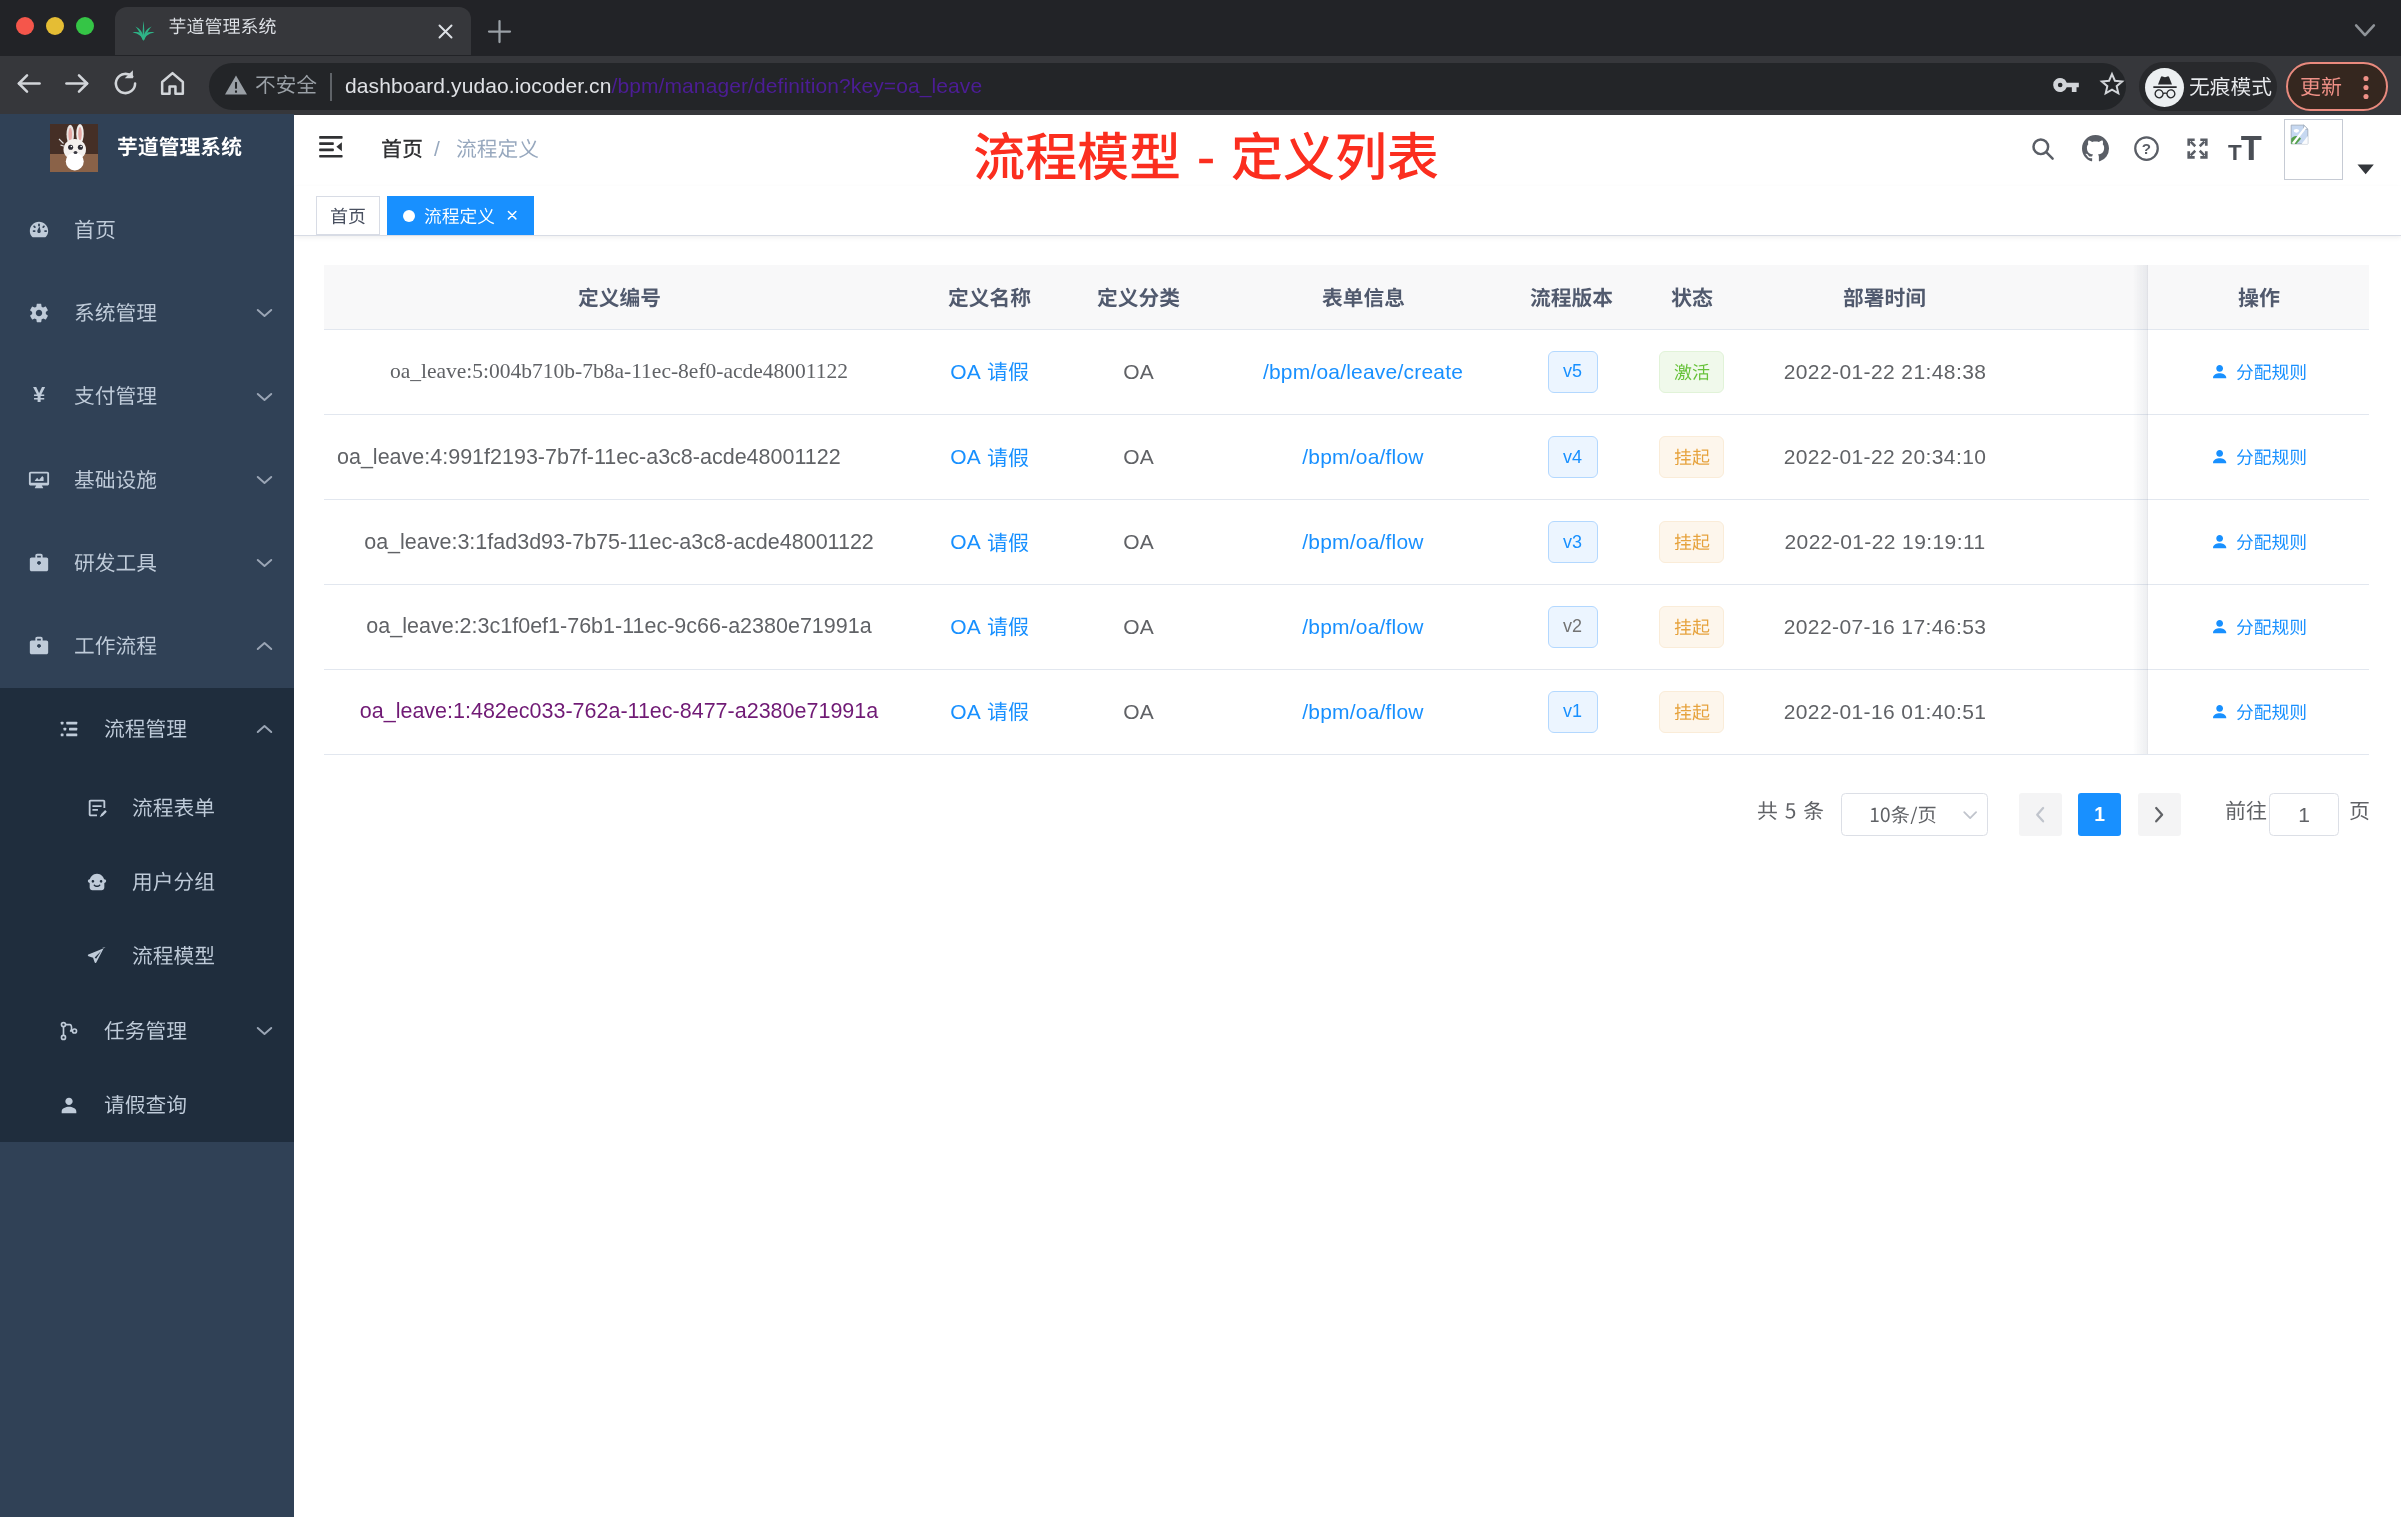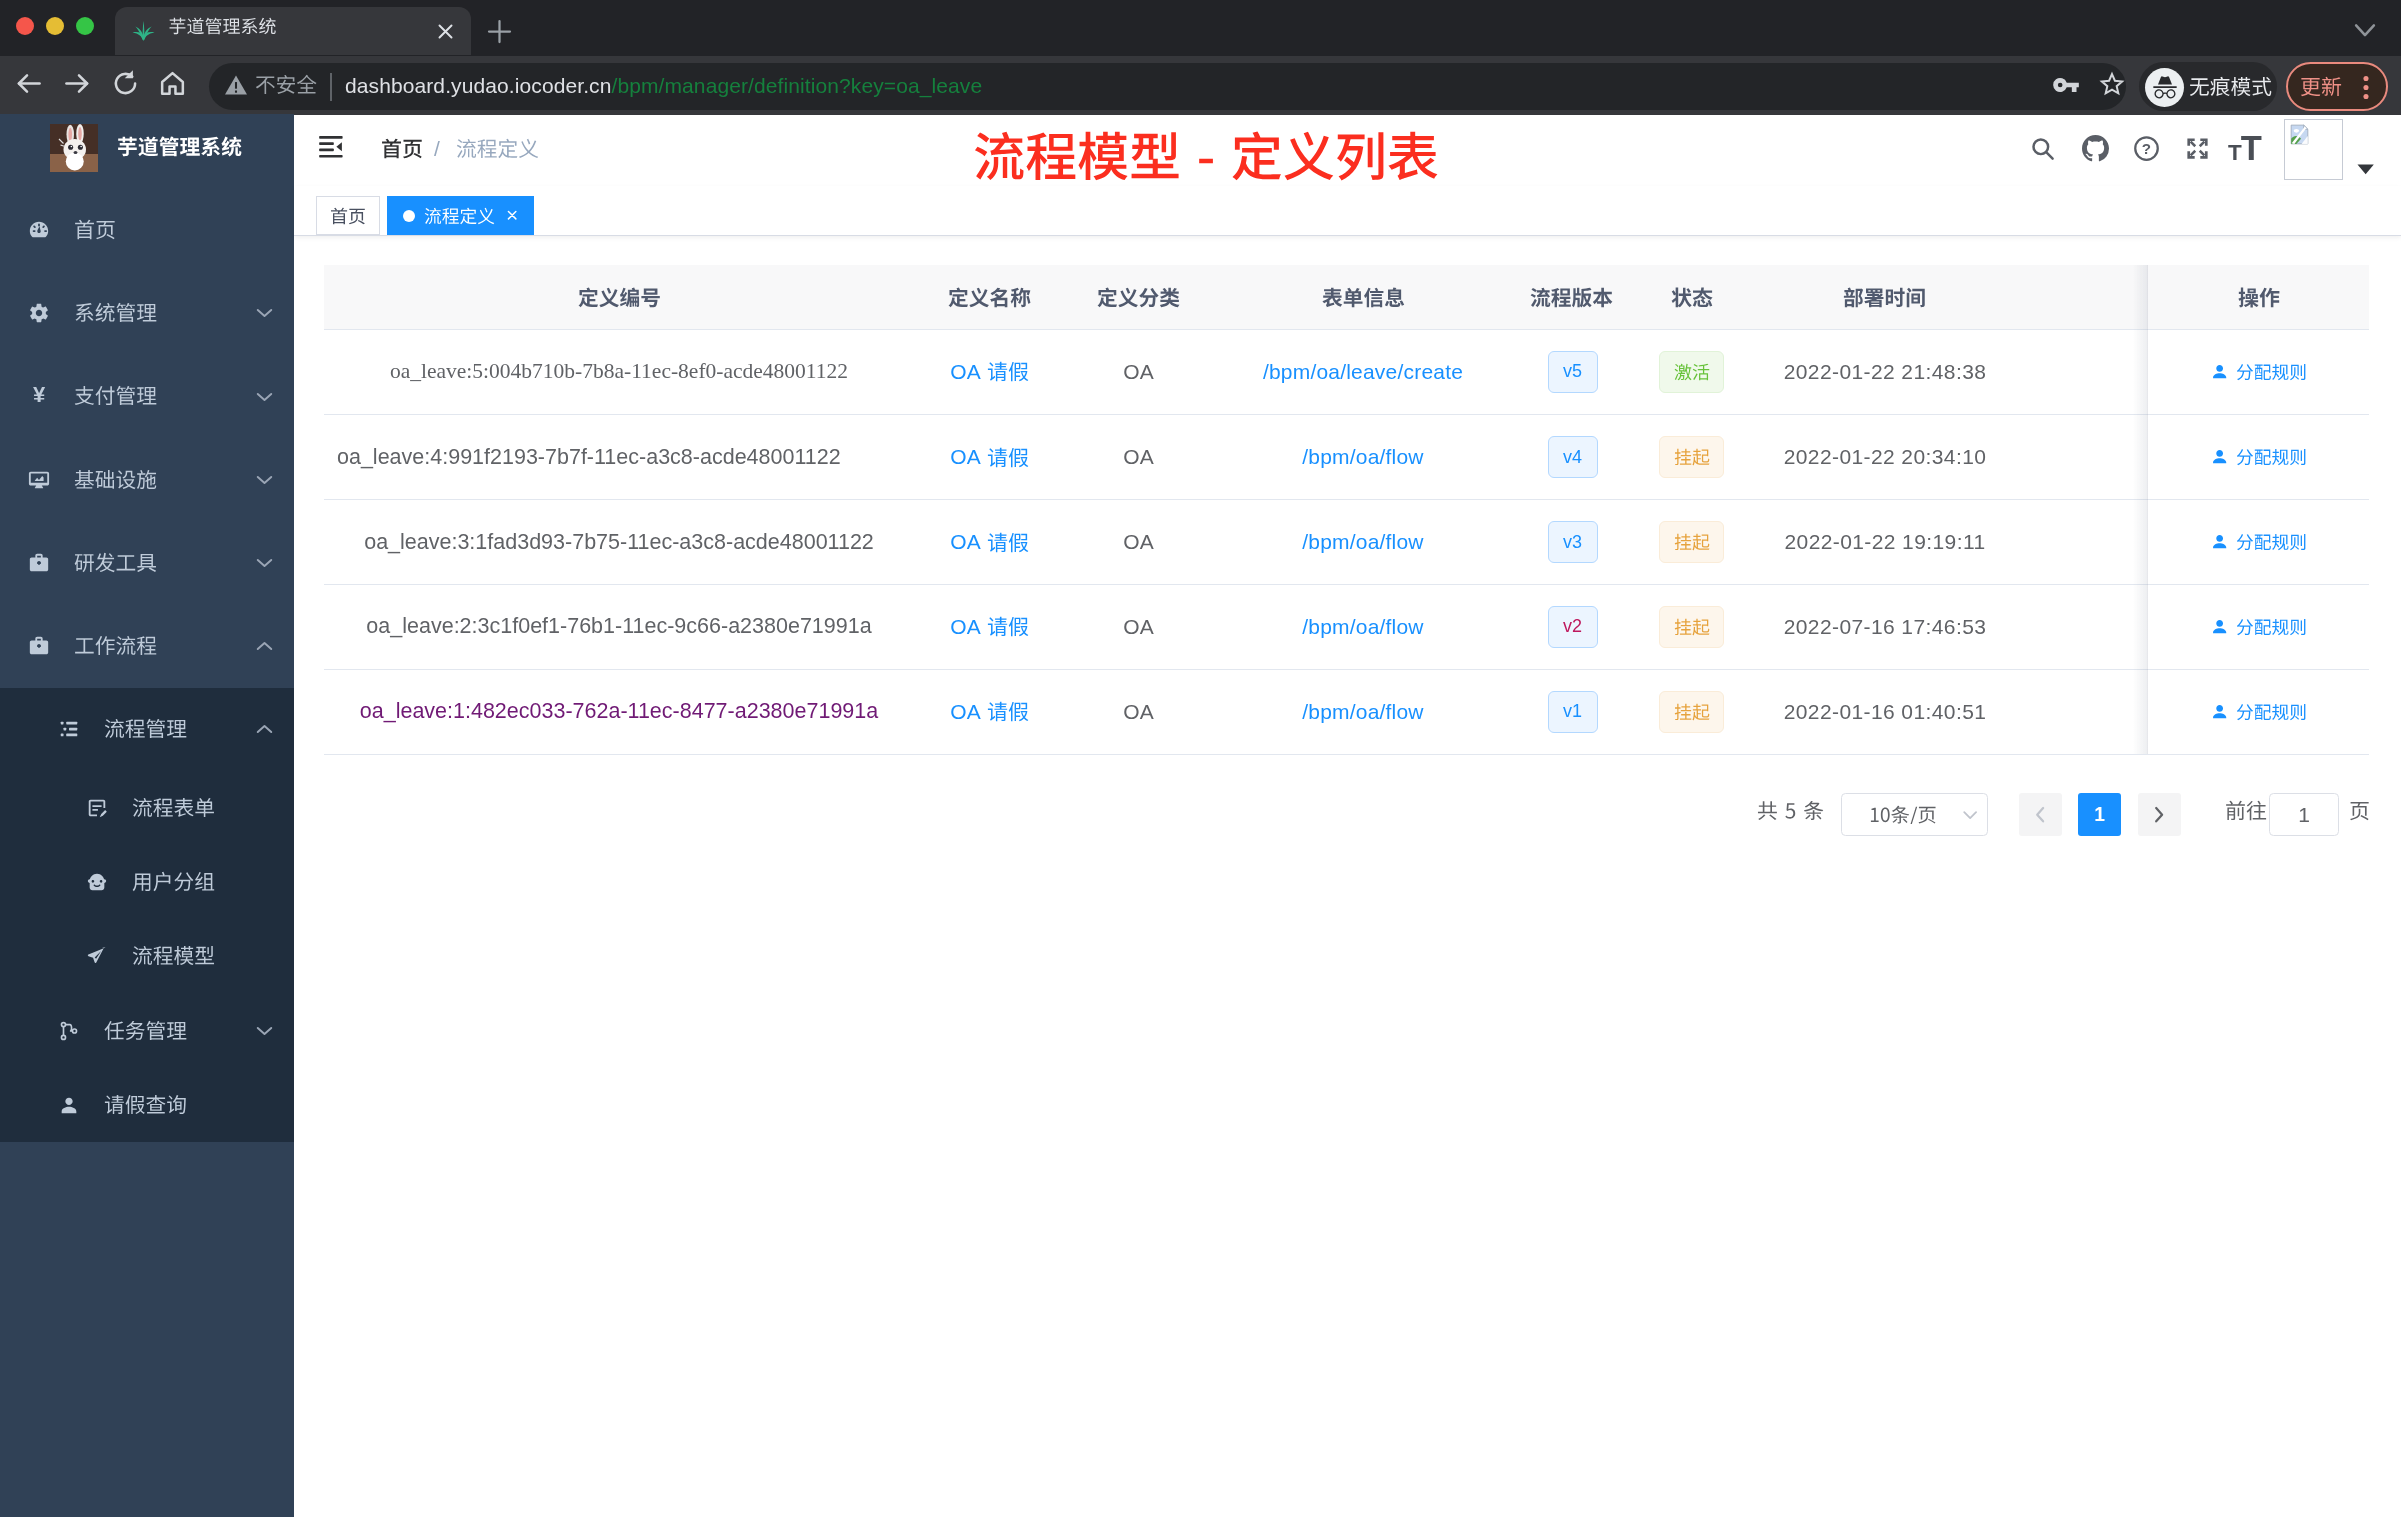--- a/index.html
+++ b/index.html
@@ -71,21 +71,21 @@
       <path fill="#9aa0a6" d="M16 2 L31 28 L1 28 Z"></path>
 <rect x="14.6" y="11" width="2.8" height="9" fill="#232528"></rect>
       <rect x="14.6" y="22.5" width="2.8" height="3" fill="#232528"></rect>
     </svg></div>
 <div style="position:absolute;left:255px;top:74px;">
     <svg style="display:block" width="62" height="21" viewBox="0 0 84.0 28">
       <path fill="#9aa0a6" d="M15.7 11.3C19 13.5 23.2 16.8 25.2 19L26.9 17.3C24.8 15.2 20.5 12 17.2 9.9ZM1.9 3.1V5.2H14.4C11.6 10 6.8 14.8 1.2 17.5C1.7 18 2.3 18.8 2.7 19.3C6.6 17.3 10 14.4 12.9 11.2V26.8H15.1V8.3C15.8 7.3 16.5 6.3 17.1 5.2H26.1V3.1Z M39.6 1.6C40 2.4 40.5 3.5 40.9 4.3H30.6V10H32.7V6.3H51.2V10H53.4V4.3H43.4C43 3.4 42.3 2.1 41.7 1.1ZM46.4 14.1C45.5 16.3 44.3 18.1 42.7 19.7C40.7 18.8 38.6 18.1 36.7 17.5C37.4 16.5 38.1 15.3 38.9 14.1ZM36.4 14.1C35.4 15.7 34.3 17.2 33.4 18.4C35.7 19.2 38.3 20.1 40.8 21.1C38.1 23 34.6 24.1 30.3 24.9C30.7 25.3 31.4 26.3 31.6 26.8C36.2 25.8 40 24.4 43 22.1C46.5 23.6 49.8 25.3 51.9 26.7L53.6 24.9C51.4 23.5 48.2 22 44.8 20.5C46.5 18.8 47.8 16.7 48.8 14.1H54.2V12.1H40C40.8 10.7 41.5 9.3 42.1 8L39.8 7.5C39.2 8.9 38.4 10.5 37.5 12.1H29.9V14.1Z M69.8 0.8C67 5.3 61.9 9.4 56.7 11.7C57.3 12.2 57.9 12.9 58.2 13.4C59.3 12.9 60.4 12.2 61.5 11.5V13.3H68.9V17.7H61.7V19.6H68.9V24.2H58.1V26.1H82V24.2H71.1V19.6H78.7V17.7H71.1V13.3H78.7V11.5C79.7 12.2 80.8 12.9 81.9 13.5C82.2 12.9 82.8 12.2 83.4 11.8C78.8 9.4 74.6 6.4 71.2 2.4L71.7 1.7ZM61.6 11.5C64.8 9.4 67.7 6.8 70 3.9C72.7 7 75.5 9.4 78.6 11.5Z"></path>
     </svg>
   </div>
 <div class="abs" style="left:330px;top:73px;width:1.5px;height:28px;background:#5f6368"></div>
-<div class="abs" style="left:345px;top:74px;font-size:21px;letter-spacing:0.1px;white-space:nowrap;color:#dfe1e5">dashboard.yudao.iocoder.cn<span style="color:#15803d">/bpm/manager/definition?key=oa_leave</span></div>
+<div class="abs" style="left:345px;top:74px;font-size:21px;letter-spacing:0.1px;white-space:nowrap;color:#dfe1e5">dashboard.yudao.iocoder.cn<span style="color:#4c1d95">/bpm/manager/definition?key=oa_leave</span></div>
 <div class="abs" style="left:2052px;top:71px">
 <svg width="28" height="28" viewBox="0 0 24 24">
       <path fill="#d2d5d9" d="M12.65 10A6 6 0 1 0 12.65 14H17v4h4v-4h2v-4H12.65zM7 14a2 2 0 1 1 0-4 2 2 0 0 1 0 4z"></path>
     </svg></div>
 <div class="abs" style="left:2098px;top:70px">
 <svg width="28" height="28" viewBox="0 0 24 24">
       <path fill="none" stroke="#d2d5d9" stroke-width="1.7" d="M12 3.5 L14.5 9.2 L20.7 9.8 L16 13.9 L17.4 20 L12 16.8 L6.6 20 L8 13.9 L3.3 9.8 L9.5 9.2 Z"></path>
     </svg></div>
 <div class="abs" style="left:2139px;top:62px;width:138px;height:49px;background:#28292c;border-radius:24.5px"></div>
 <div class="abs" style="left:2145px;top:68px;width:39px;height:39px;border-radius:50%;background:#eceff1;display:flex;align-items:center;justify-content:center;">
@@ -524,21 +524,21 @@
     </svg>
   </div>
 <div class="abs" style="left:1064px;top:585px;width:149px;height:83px;display:flex;align-items:center;justify-content:center;">
     <span style="font-size:21px;color:#606266">OA</span>
   </div>
 <div class="abs" style="left:1207px;top:585px;width:312px;height:83px;display:flex;align-items:center;justify-content:center;">
     <span style="font-size:21px;color:#1890ff;letter-spacing:0.2px">/bpm/oa/flow</span>
   </div>
 <div class="abs" style="left:1498px;top:585px;width:149px;height:83px;display:flex;align-items:center;justify-content:center;">
     <div style="min-width:50px;height:42px;padding:0 13.4px;background:#ecf5ff;border:1.5px solid #b3d8ff;border-radius:6px;display:flex;align-items:center;justify-content:center;">
-      <span style="font-size:18px;color:#be185d">v2</span>
+      <span style="font-size:18px;color:#737373">v2</span>
     </div>
   </div>
 <div class="abs" style="left:1617px;top:585px;width:149px;height:83px;display:flex;align-items:center;justify-content:center;">
     <div style="height:42px;padding:0 13.4px;background:#fdf6ec;border:1.5px solid #faecd8;border-radius:6px;display:flex;align-items:center;justify-content:center;">
       <svg style="display:block" width="36" height="18" viewBox="0 0 48.0 24">
         <path fill="#e6a23c" d="M4.3 1V5.8H1.3V7.5H4.3V12.8C3 13.1 1.9 13.4 1 13.7L1.5 15.4L4.3 14.6V20.8C4.3 21.1 4.2 21.2 3.8 21.2C3.5 21.2 2.5 21.2 1.3 21.2C1.6 21.6 1.8 22.4 1.9 22.8C3.6 22.8 4.6 22.8 5.2 22.5C5.8 22.2 6 21.8 6 20.8V14.1L9 13.2L8.8 11.5L6 12.3V7.5H8.7V5.8H6V1ZM14.9 1.1V4.2H9.9V5.9H14.9V9.4H9.1V11.1H22.8V9.4H16.7V5.9H21.6V4.2H16.7V1.1ZM14.9 12V14.8H9.5V16.5H14.9V20.5H7.9V22.2H23V20.5H16.7V16.5H22V14.8H16.7V12Z M26.4 11.8C26.3 16.1 26 20 24.6 22.4C25.1 22.6 25.8 23 26.2 23.2C26.9 21.9 27.3 20.2 27.6 18.3C29.3 21.6 32.2 22.4 37.3 22.4H46.6C46.7 21.9 47 21 47.3 20.6C45.8 20.7 38.5 20.7 37.3 20.7C35 20.7 33.3 20.5 31.9 20V15.1H35.8V13.5H31.9V9.9H36V8.3H31.5V5.3H35.4V3.7H31.5V1H29.8V3.7H25.8V5.3H29.8V8.3H25.2V9.9H30.2V19.1C29.2 18.3 28.5 17 27.9 15.3C28 14.2 28.1 13.1 28.1 12ZM37.2 8.7V16.6C37.2 18.6 37.8 19.2 40.1 19.2C40.6 19.2 43.8 19.2 44.3 19.2C46.3 19.2 46.9 18.3 47.1 14.9C46.6 14.7 45.9 14.4 45.5 14.1C45.4 17 45.2 17.5 44.2 17.5C43.4 17.5 40.8 17.5 40.2 17.5C39.1 17.5 38.9 17.4 38.9 16.6V10.3H44V10.9H45.7V2.1H36.9V3.7H44V8.7Z"></path>
       </svg>
     </div>
   </div>
 <div class="abs" style="left:1729px;top:585px;width:312px;height:83px;display:flex;align-items:center;justify-content:center;">

